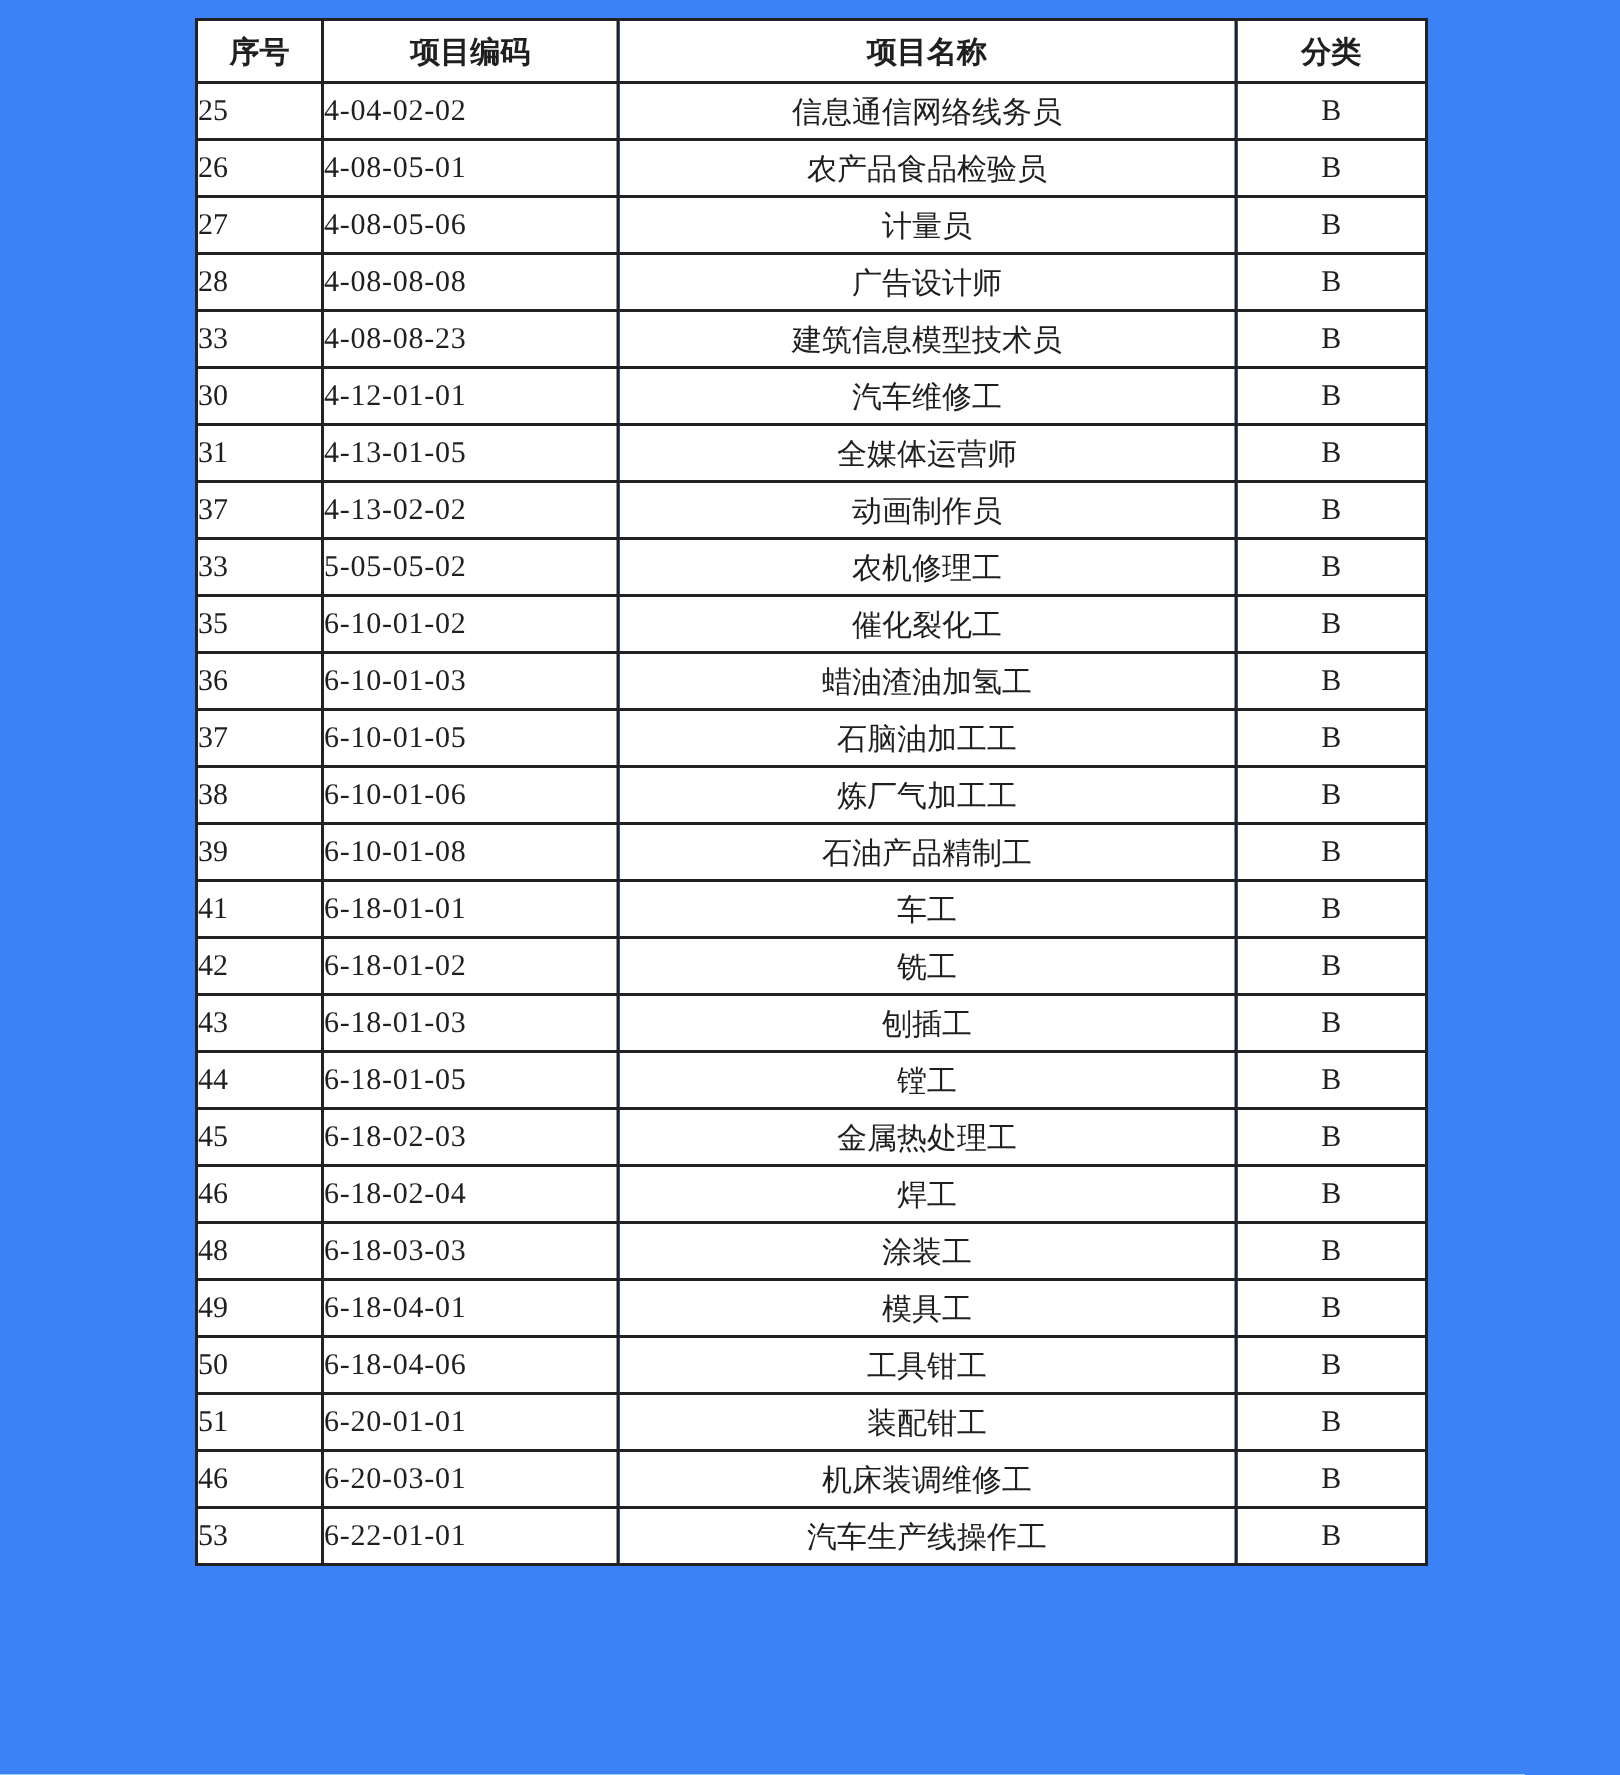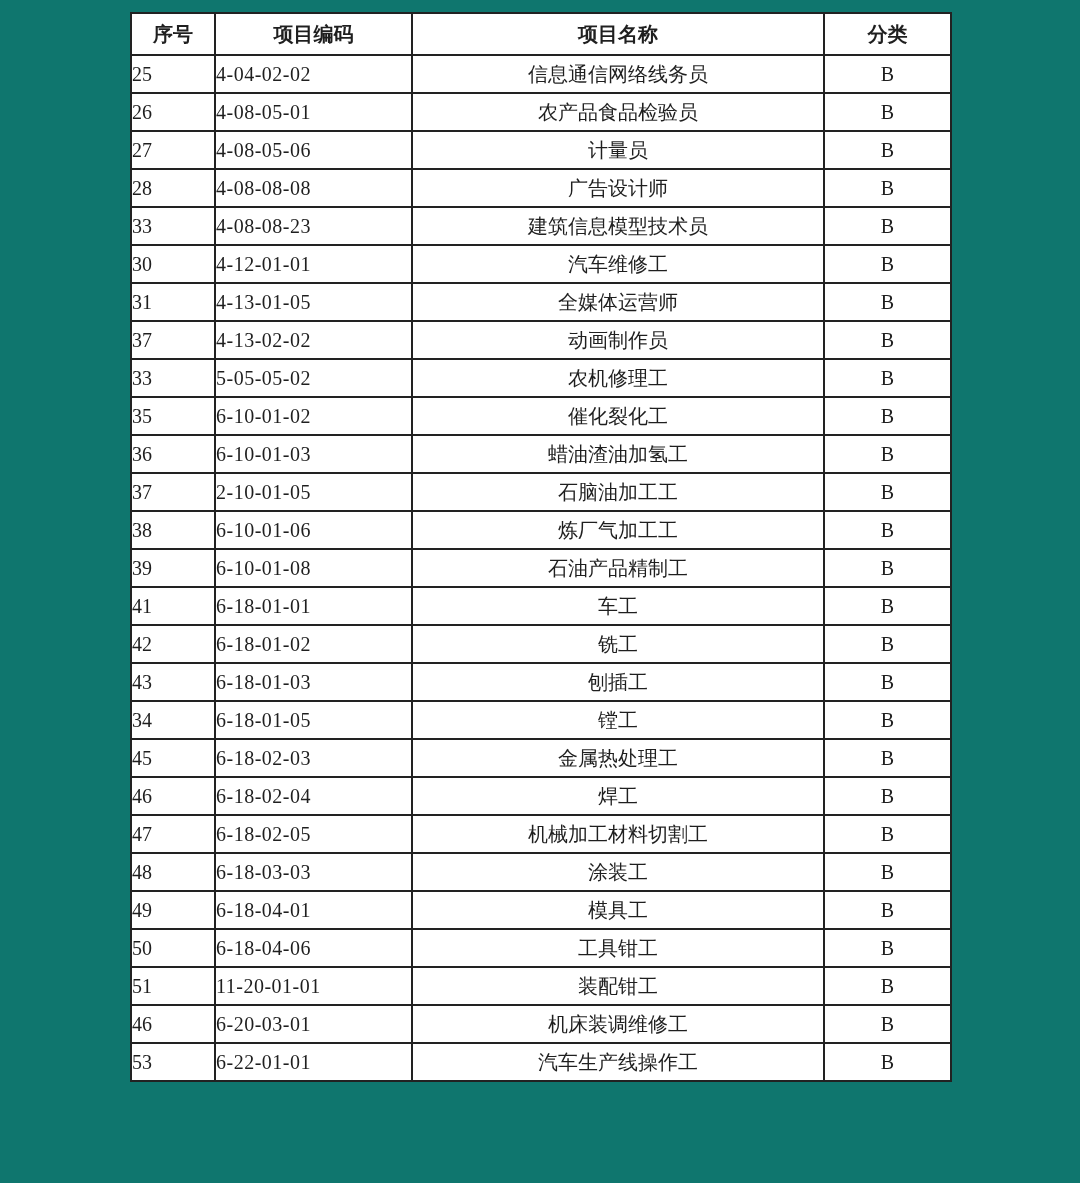--- a/index.html
+++ b/index.html
@@ -7,21 +7,21 @@
     padding: 0;
     background: #ffffff;
     width: 1080px;
     height: 1183px;
     overflow: hidden;
   }
   .page {
     position: relative;
     width: 1080px;
     height: 1183px;
-    background: #0f766e;
+    background: #3b82f6;
   }
   table.occ-table {
     position: absolute;
     left: 130px;
     top: 12px;
     width: 820px;
     border-collapse: collapse;
     table-layout: fixed;
     color: #1f1f1f;
   }
@@ -139,21 +139,21 @@
           <td class="cell-class">B</td>
         </tr>
         <tr>
           <td class="cell-seq">36</td>
           <td class="cell-code">6-10-01-03</td>
           <td class="cell-name">蜡油渣油加氢工</td>
           <td class="cell-class">B</td>
         </tr>
         <tr>
           <td class="cell-seq">37</td>
-          <td class="cell-code">2-10-01-05</td>
+          <td class="cell-code">6-10-01-05</td>
           <td class="cell-name">石脑油加工工</td>
           <td class="cell-class">B</td>
         </tr>
         <tr>
           <td class="cell-seq">38</td>
           <td class="cell-code">6-10-01-06</td>
           <td class="cell-name">炼厂气加工工</td>
           <td class="cell-class">B</td>
         </tr>
         <tr>
@@ -174,64 +174,58 @@
           <td class="cell-name">铣工</td>
           <td class="cell-class">B</td>
         </tr>
         <tr>
           <td class="cell-seq">43</td>
           <td class="cell-code">6-18-01-03</td>
           <td class="cell-name">刨插工</td>
           <td class="cell-class">B</td>
         </tr>
         <tr>
-          <td class="cell-seq">34</td>
+          <td class="cell-seq">44</td>
           <td class="cell-code">6-18-01-05</td>
           <td class="cell-name">镗工</td>
           <td class="cell-class">B</td>
         </tr>
         <tr>
           <td class="cell-seq">45</td>
           <td class="cell-code">6-18-02-03</td>
           <td class="cell-name">金属热处理工</td>
           <td class="cell-class">B</td>
         </tr>
         <tr>
           <td class="cell-seq">46</td>
           <td class="cell-code">6-18-02-04</td>
           <td class="cell-name">焊工</td>
           <td class="cell-class">B</td>
         </tr>
         <tr>
-          <td class="cell-seq">47</td>
-          <td class="cell-code">6-18-02-05</td>
-          <td class="cell-name">机械加工材料切割工</td>
-          <td class="cell-class">B</td>
-        </tr>
-        <tr>
           <td class="cell-seq">48</td>
           <td class="cell-code">6-18-03-03</td>
           <td class="cell-name">涂装工</td>
           <td class="cell-class">B</td>
         </tr>
         <tr>
           <td class="cell-seq">49</td>
           <td class="cell-code">6-18-04-01</td>
           <td class="cell-name">模具工</td>
           <td class="cell-class">B</td>
         </tr>
         <tr>
           <td class="cell-seq">50</td>
           <td class="cell-code">6-18-04-06</td>
           <td class="cell-name">工具钳工</td>
           <td class="cell-class">B</td>
         </tr>
         <tr>
           <td class="cell-seq">51</td>
-          <td class="cell-code">11-20-01-01</td>
+          <td class="cell-code">6-20-01-01</td>
           <td class="cell-name">装配钳工</td>
           <td class="cell-class">B</td>
         </tr>
         <tr>
           <td class="cell-seq">46</td>
           <td class="cell-code">6-20-03-01</td>
           <td class="cell-name">机床装调维修工</td>
           <td class="cell-class">B</td>
         </tr>
         <tr>

